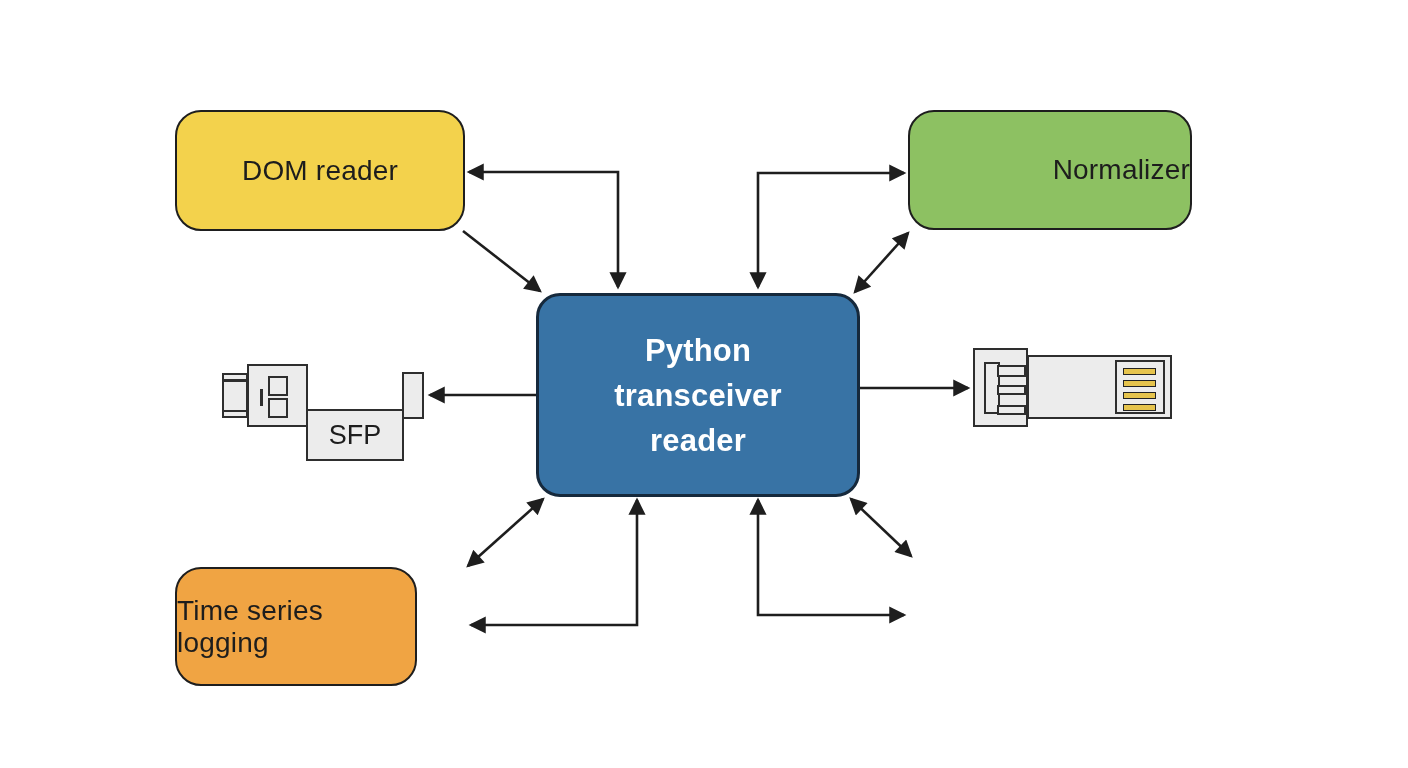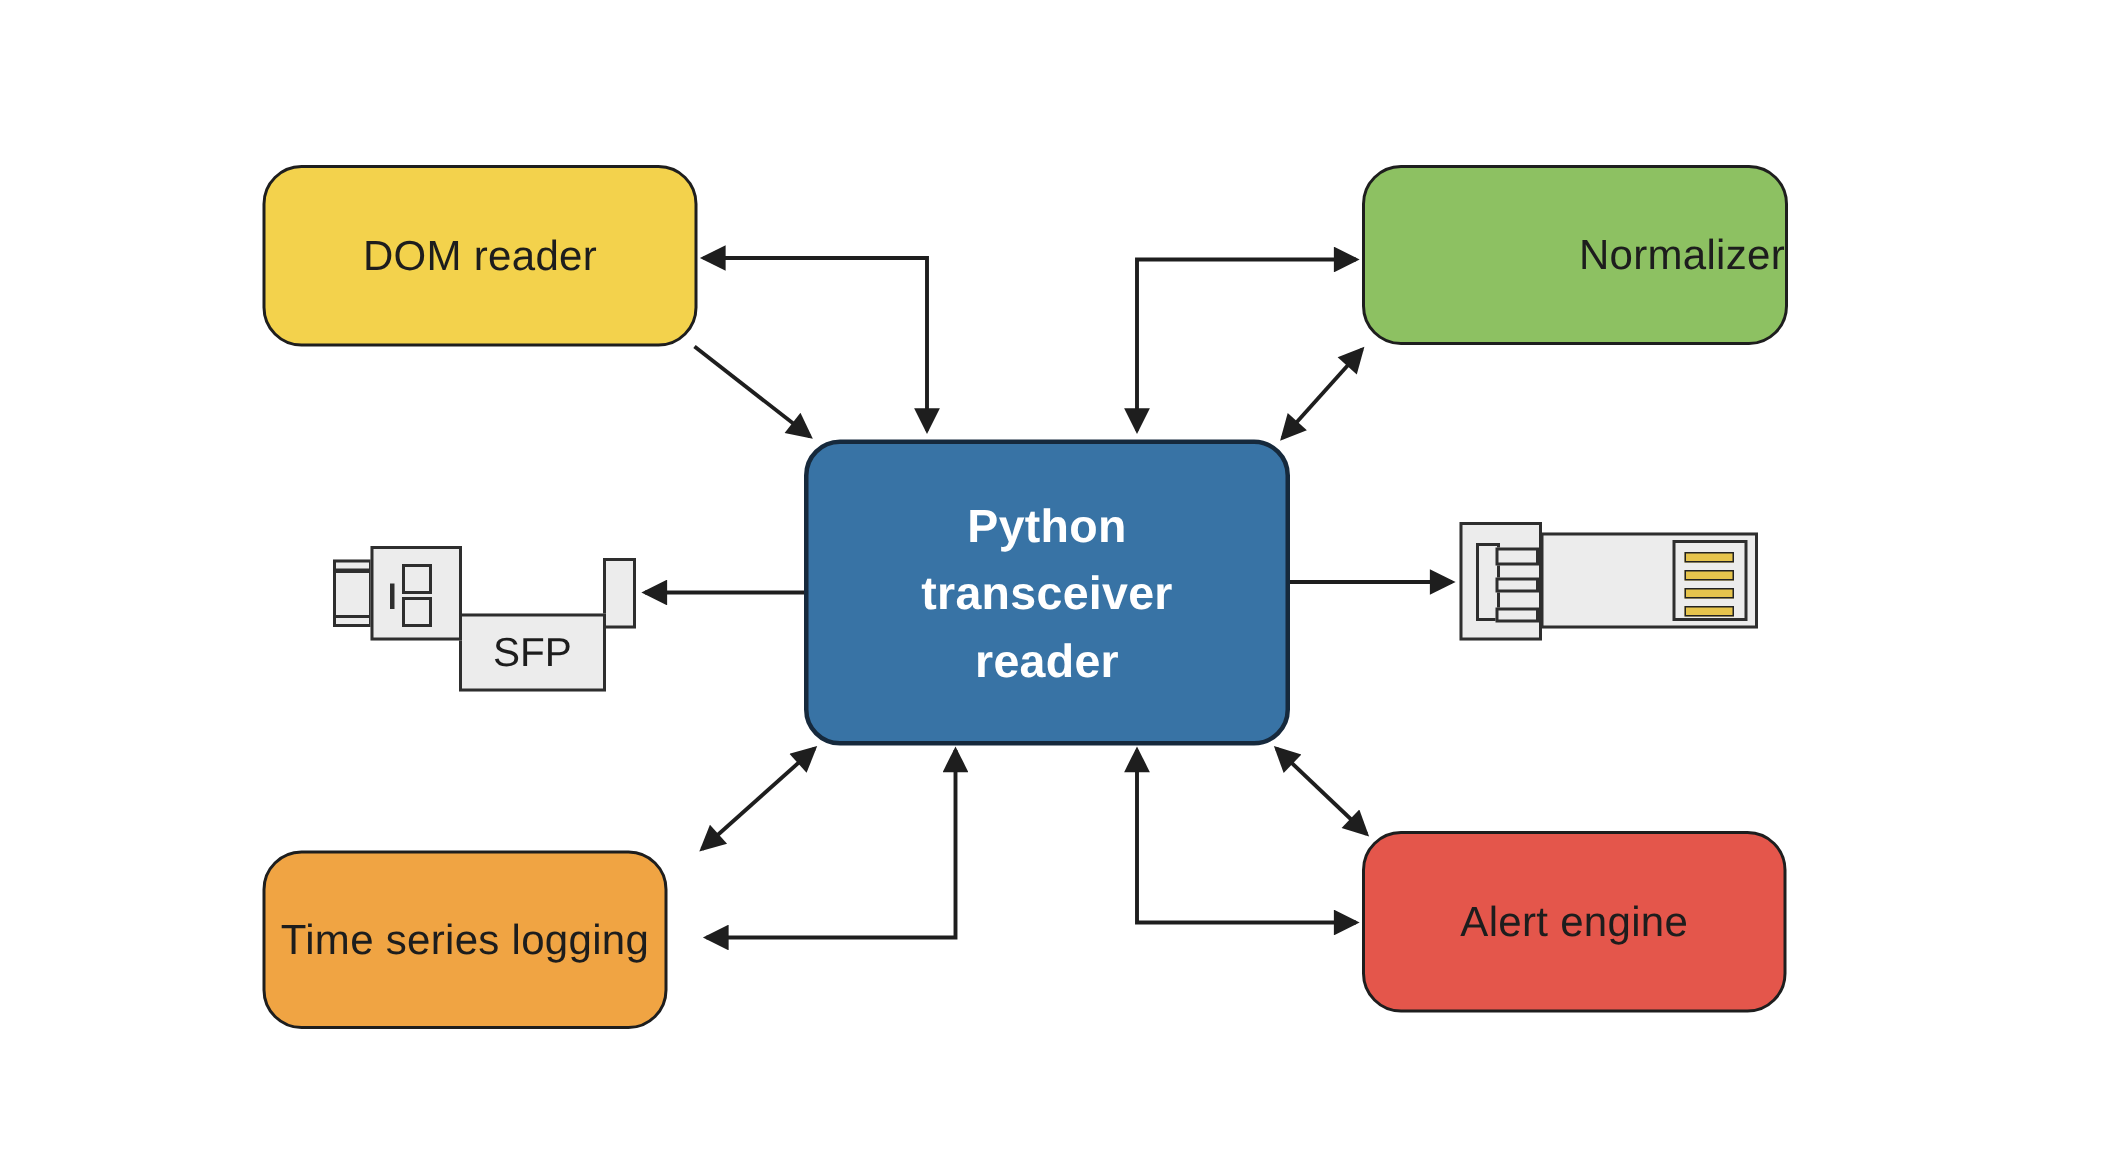--- a/index.html
+++ b/index.html
@@ -29,21 +29,21 @@
     display: flex;
     align-items: center;
     justify-content: center;
     box-sizing: border-box;
     color: #1d1d1d;
     font-size: 28px;
     letter-spacing: 0.2px;
   }
   .node-dom-reader   { left: 175px; top: 110px; width: 290px; height: 121px; }
   .node-normalizer   { left: 908px; top: 110px; width: 284px; height: 120px; }
-  .node-time-series  { left: 175px; top: 567px; width: 270px; height: 119px; }
+  .node-time-series  { left: 175px; top: 567px; width: 242px; height: 119px; }
   .node-alert        { left: 908px; top: 554px; width: 283px; height: 121px; }
   .node-center {
     left: 536px; top: 293px; width: 324px; height: 204px;
     border-radius: 24px;
     border: 3px solid var(--center-border, #16293c);
     color: var(--center-text, #ffffff);
     font-size: 31px;
     font-weight: 700;
     flex-direction: column;
     line-height: 45px;
@@ -143,23 +143,20 @@
   <div class="node node-center" style="background-color: rgb(56, 115, 165);">
     <div>Python</div>
     <div>transceiver</div>
     <div>reader</div>
   </div>
 
   <div class="node node-time-series" style="background-color: rgb(240, 164, 67);">
     <span>Time series logging</span>
   </div>
 
-  <div class="node node-alert" style="background-color: rgb(228, 86, 75);">
-    <span>Alert engine</span>
-  </div>
 
   <div class="device sfp">
     <div class="dpart sfp-tail">
       <div class="sfp-tail-line-top"></div>
       <div class="sfp-tail-line-bottom"></div>
     </div>
     <div class="dpart sfp-head">
       <div class="sfp-tick"></div>
       <div class="sfp-square-1"></div>
       <div class="sfp-square-2"></div>

